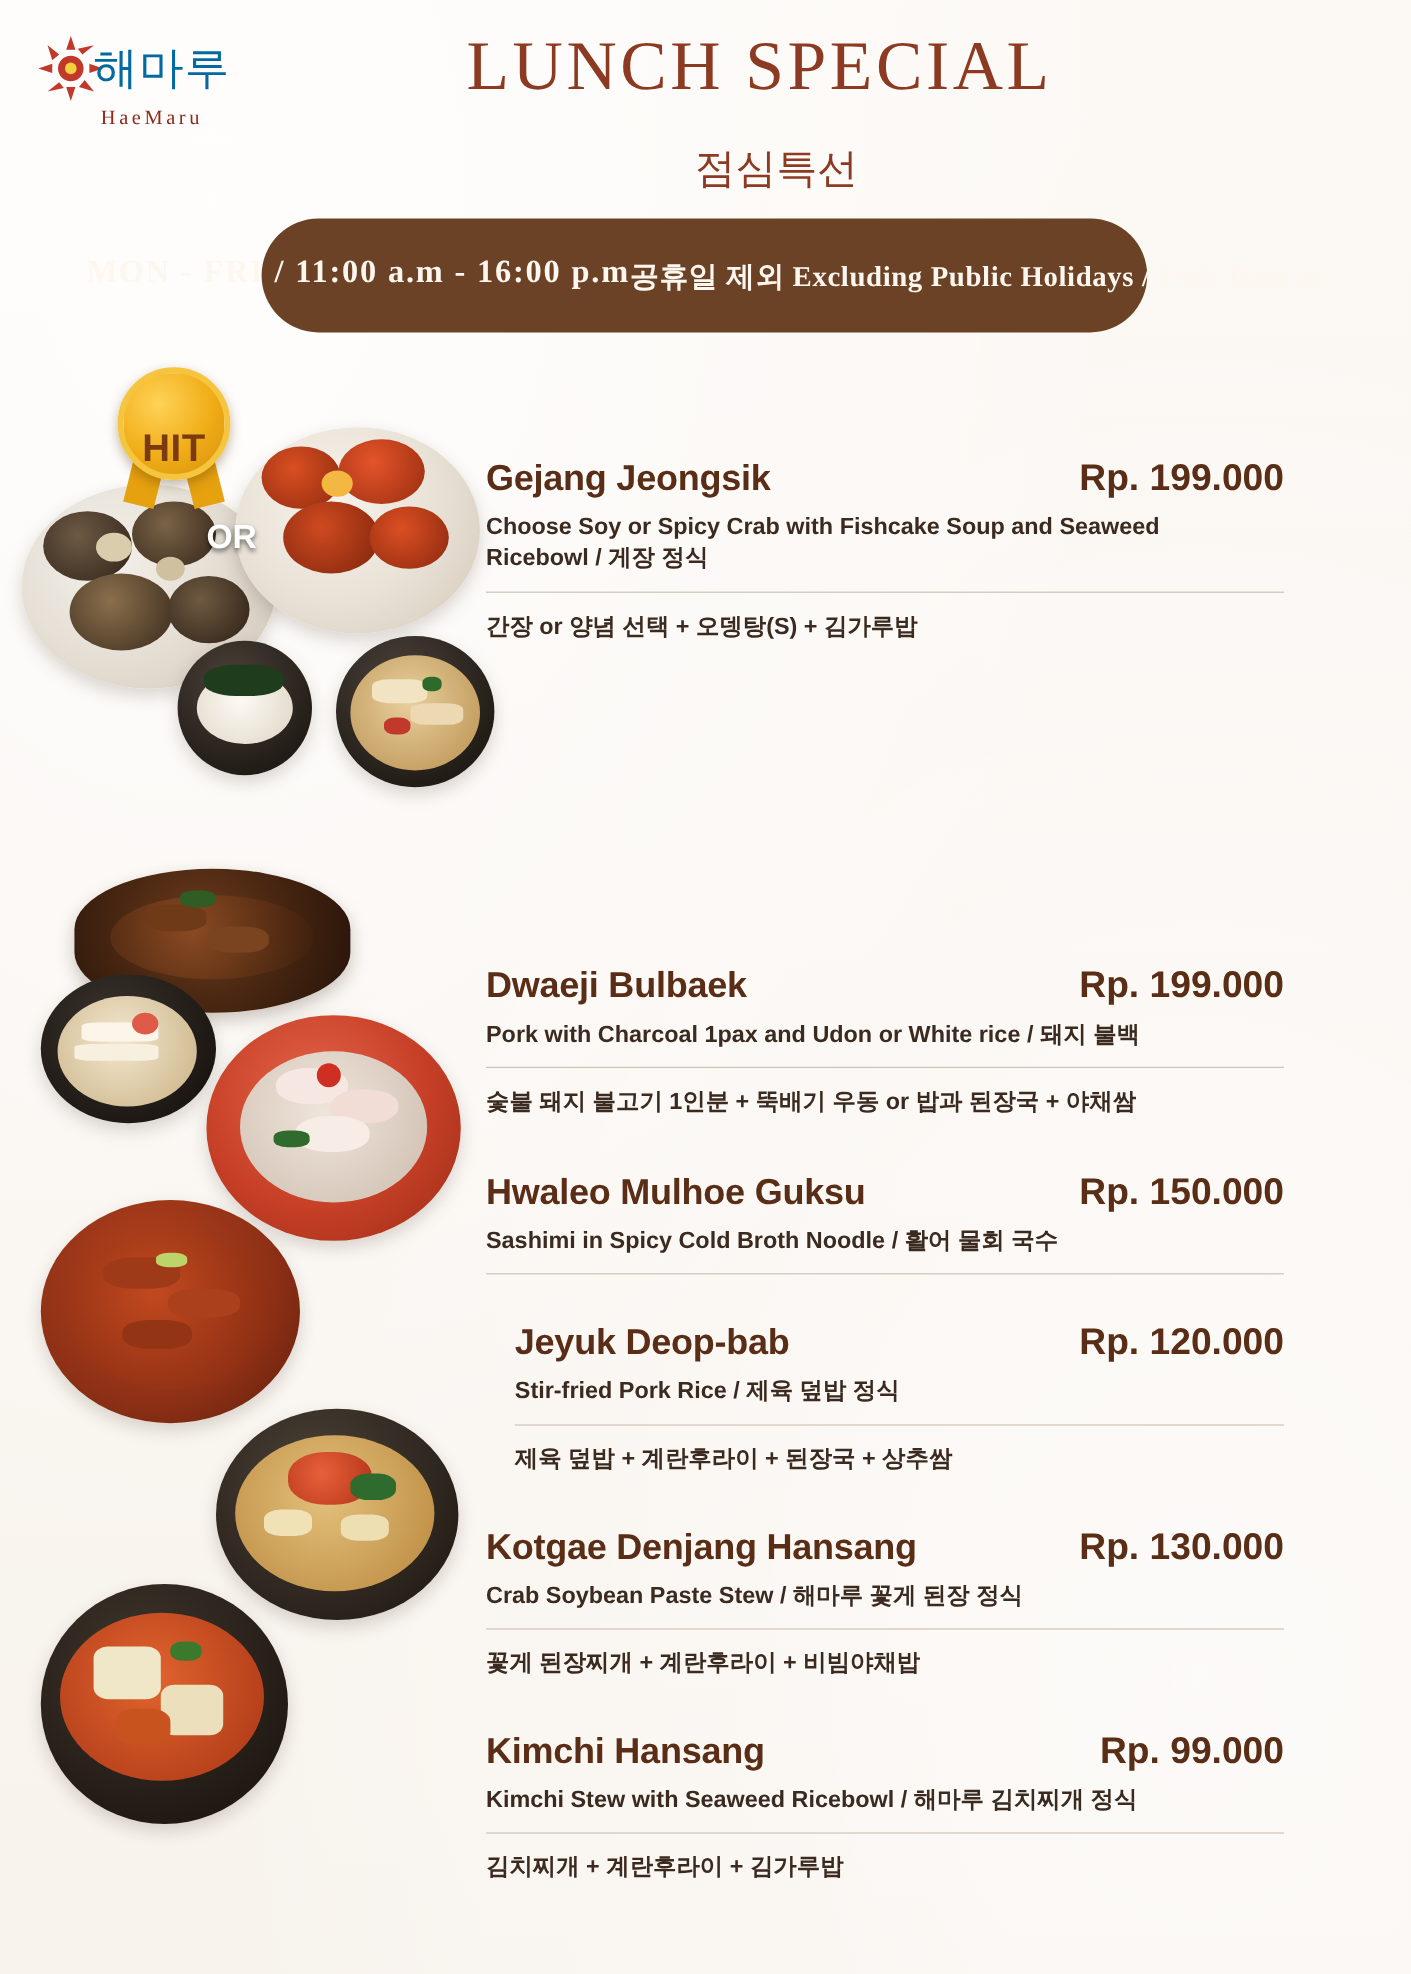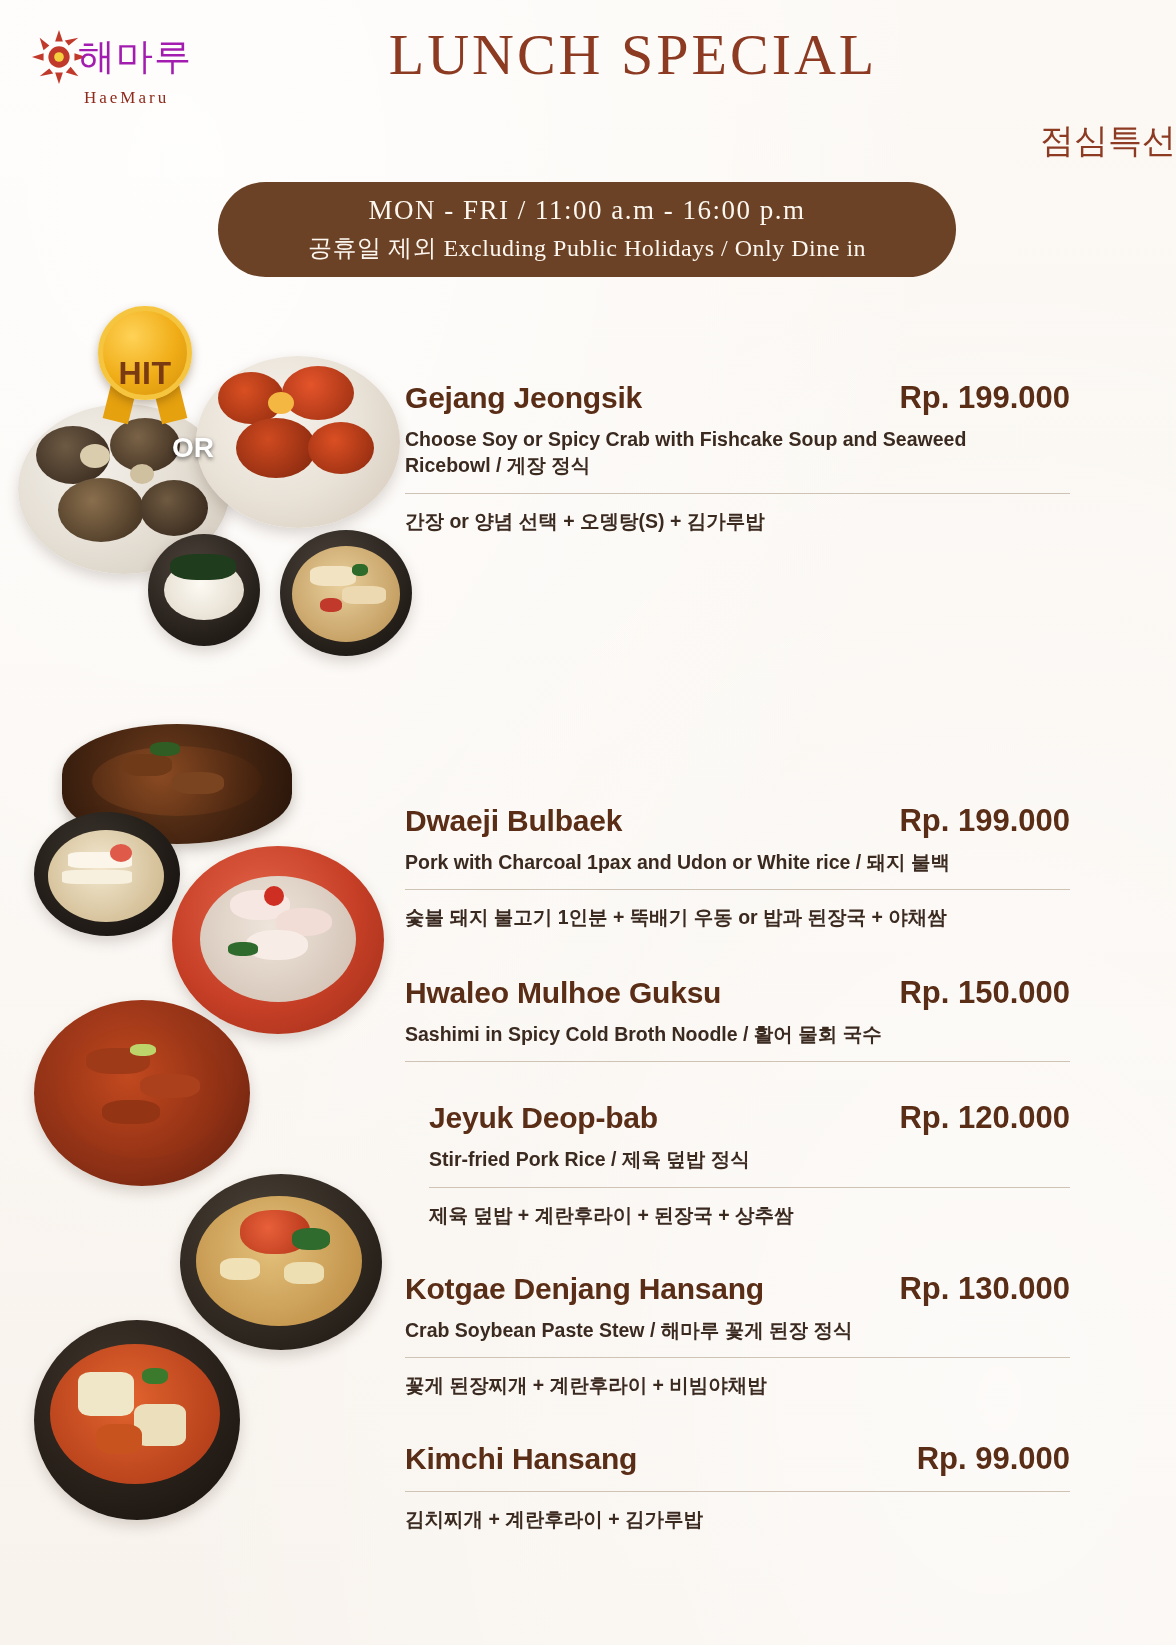--- a/index.html
+++ b/index.html
@@ -43,21 +43,21 @@
     top: 6px;
     width: 58px;
     height: 58px;
   }
   .logo-hangul {
     position: absolute;
     left: 52px;
     top: 10px;
     font-family: "Liberation Serif", serif;
     font-size: 37px;
-    color: #a21caf;
+    color: #0369a1;
     letter-spacing: 1px;
     white-space: nowrap;
   }
   .logo-roman {
     position: absolute;
     left: 58px;
     top: 66px;
     font-family: "Liberation Serif", serif;
     font-size: 17px;
     letter-spacing: 3px;
@@ -76,42 +76,43 @@
     letter-spacing: 3px;
     color: #8c3a22;
     line-height: 1;
     padding-left: 90px;
   }
   .subtitle {
     position: absolute;
     left: 0;
     right: 0;
     top: 118px;
-    text-align: right;
+    text-align: center;
     font-family: "Liberation Serif", serif;
     font-size: 34px;
     color: #8c3a22;
     padding-left: 90px;
     margin-left: 28px;
   }
 
   .hours-band {
     position: absolute;
     left: 218px;
     top: 182px;
     width: 738px;
     height: 95px;
     background: #6b4226;
     border-radius: 48px;
     color: #fdf7ef;
     display: flex;
-    flex-direction: column;
+    flex-direction: row;
     align-items: center;
     justify-content: center;
     font-family: "Liberation Serif", serif;
+    font-weight: bold;
   }
   .hours-line1 {
     font-size: 27px;
     letter-spacing: 1.5px;
     margin-bottom: 6px;
     white-space: nowrap;
   }
   .hours-line2 {
     font-size: 24px;
     letter-spacing: 0.5px;
@@ -484,18 +485,19 @@
       <div class="item-desc">Crab Soybean Paste Stew / 해마루 꽃게 된장 정식</div>
       <div class="rule"></div>
       <div class="item-kor">꽃게 된장찌개 + 계란후라이 + 비빔야채밥</div>
     </div>
 
     <div class="menu-item" style="margin-top:42px;">
       <div class="item-head">
         <div class="item-name">Kimchi Hansang</div>
         <div class="item-price">Rp. 99.000</div>
       </div>
+      <div class="item-desc">Kimchi Stew with Seaweed Ricebowl / 해마루 김치찌개 정식</div>
       <div class="rule"></div>
       <div class="item-kor">김치찌개 + 계란후라이 + 김가루밥</div>
     </div>
 
   </div>
 </div>
 
 </body></html>

